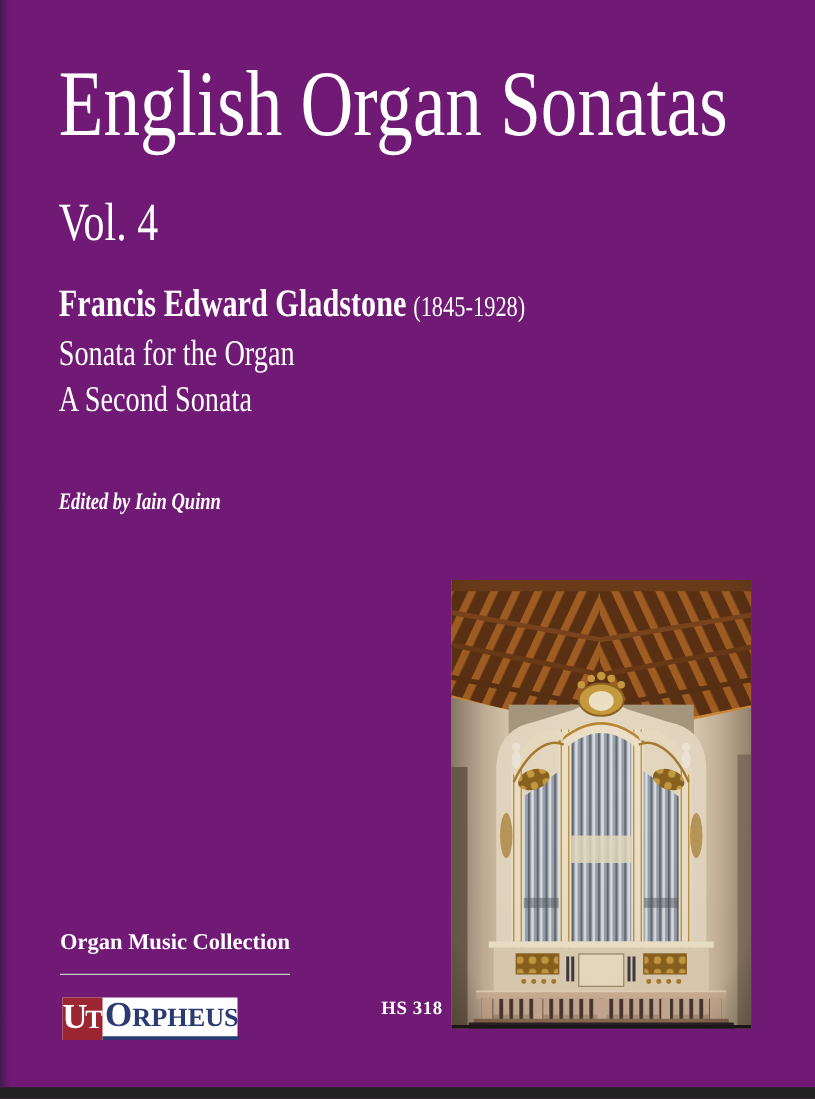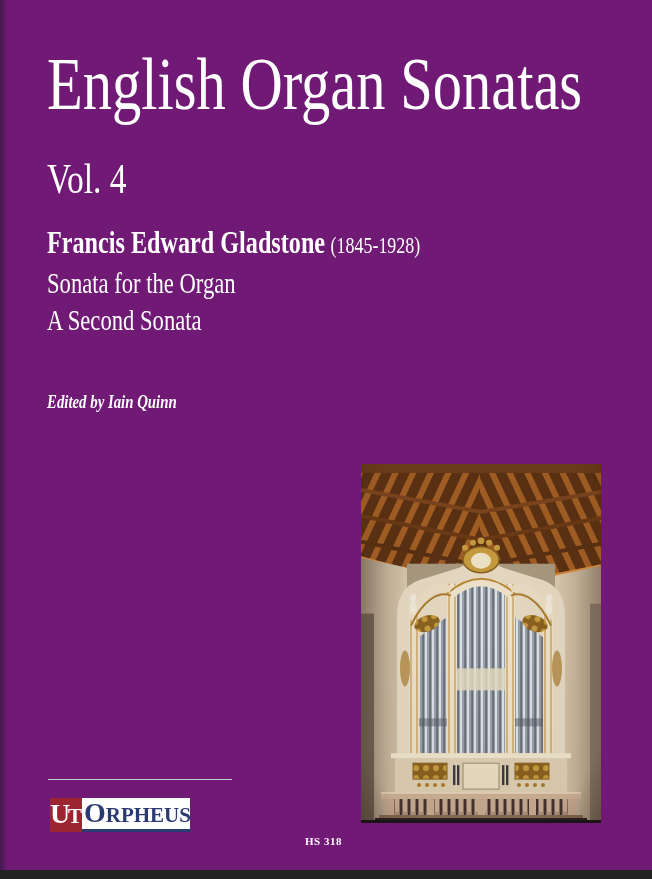--- a/index.html
+++ b/index.html
@@ -37,21 +37,21 @@
   .logo-ut .glyph-small { font-size:21px; font-weight:bold; line-height:1; margin-left:-2px; }
   .logo-orpheus {
     flex:1; height:34px; color:#2b3a70;
     display:flex; align-items:baseline; justify-content:flex-start;
     padding:1px 0 0 2px; box-sizing:border-box;
     border-bottom:3px solid #2b3a70;
   }
   .logo-orpheus .glyph-big   { font-size:28px; font-weight:bold; line-height:1; }
   .logo-orpheus .glyph-small { font-size:21px; font-weight:bold; line-height:1;font-family:Liberation Serif, serif; }
 
-  .catalog { left:305px; top:836px; font-size:11px; line-height:1; font-weight:bold; letter-spacing:0.5px; }
+  .catalog { left:305px; top:800px; font-size:15px; line-height:1; font-weight:bold; letter-spacing:0.5px; }
 
   .photo { left:361px; top:464px; width:240px; height:359px; }
   .photo svg { display:block; width:100%; height:100%; }
 </style>
 </head>
 <body>
 
 <div class="cover">
 
   <div class="abs spine"></div>
@@ -213,20 +213,21 @@
       </g>
       <rect x="18" y="352" width="204" height="5" fill="#8a6a52"></rect>
 
       <rect x="14" y="355" width="212" height="5" fill="#2a2026"></rect>
       <rect x="0" y="357" width="240" height="3" fill="#1c151b"></rect>
 
       <rect x="0" y="0" width="240" height="360" fill="url(#vig)"></rect>
     </svg>
   </div>
 
+  <div class="abs series">Organ Music Collection</div>
 
   <div class="abs divider"></div>
 
   <div class="abs logo">
     <span class="logo-ut">
         <span class="glyph-big">U</span>
         <span class="glyph-small">T</span>
       </span>
       <span class="logo-orpheus">
         <span class="glyph-big">O</span>

